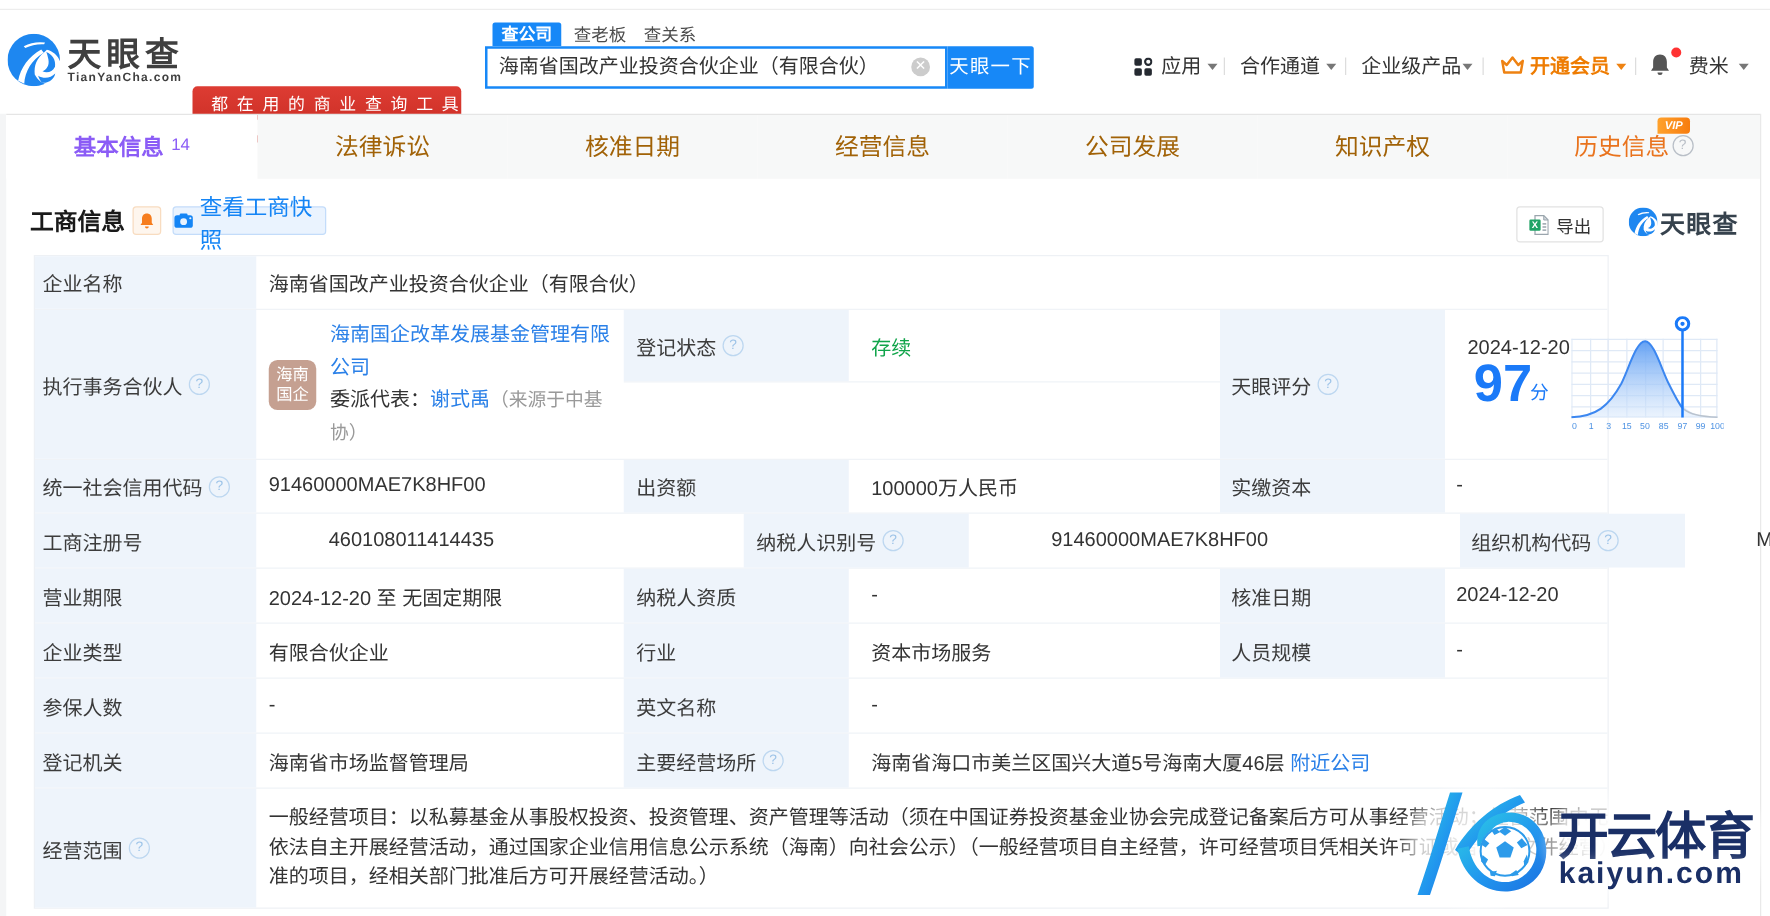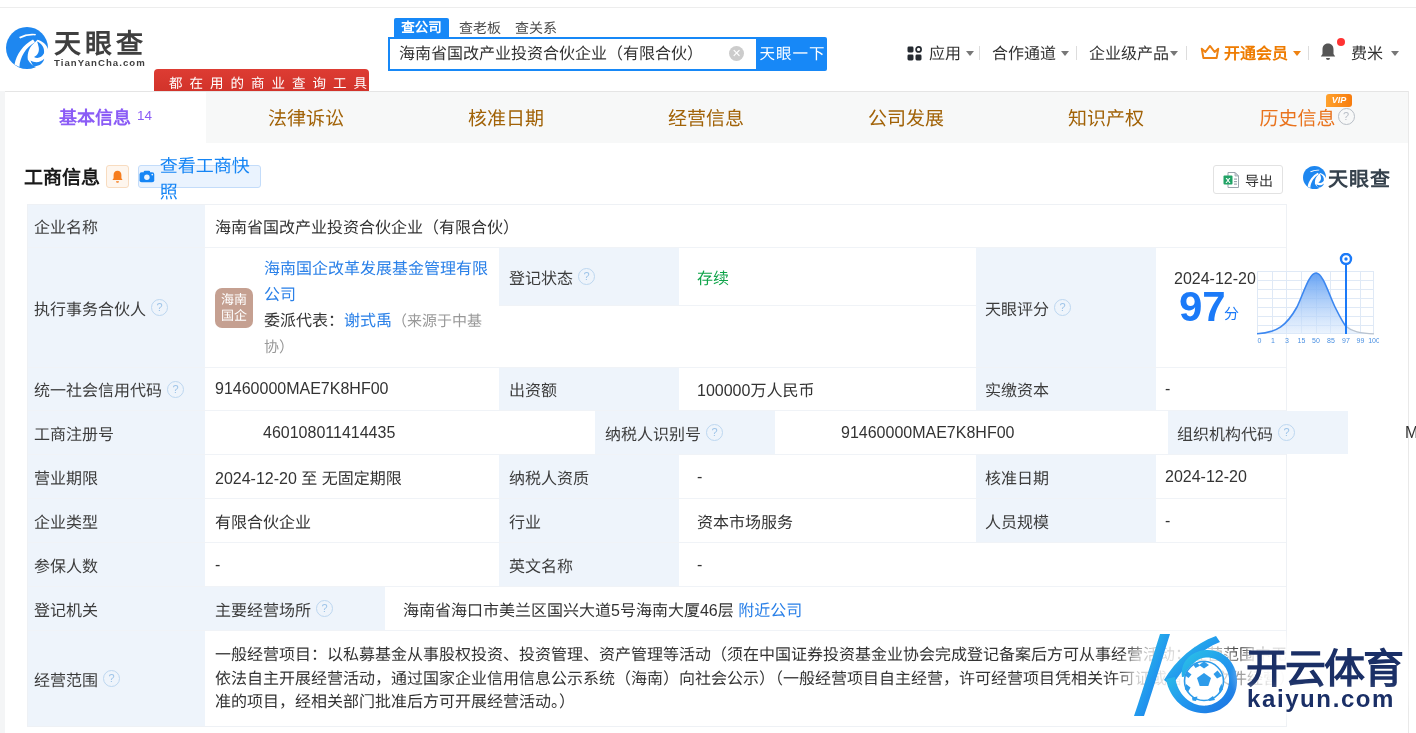--- a/index.html
+++ b/index.html
@@ -295,20 +295,21 @@
   <div class="c v3">-</div>
 </div>
 <div class="row" style="height:44px;">
   <div class="c l l1">参保人数</div>
   <div class="c v1">-</div>
   <div class="c l l2">英文名称</div>
   <div class="c v2" style="width:774px;">-</div>
 </div>
 <div class="row" style="height:44px;">
   <div class="c l l1">登记机关</div>
+  <div class="c v1">海南省市场监督管理局</div>
   <div class="c l l2">主要经营场所<span class="qi">?</span></div>
   <div class="c v2" style="width:774px;">海南省海口市美兰区国兴大道5号海南大厦46层&nbsp;<a class="lk">附近公司</a></div>
 </div>
 <div class="row" style="height:95px;">
   <div class="c l l1" style="align-items:center;">经营范围<span class="qi">?</span></div>
   <div id="bizscope">
           <div>一般经营项目：以私募基金从事股权投资、投资管理、资产管理等活动（须在中国证券投资基金业协会完成登记备案后方可从事经营活动；经营范围中无需许可（审批）的项目，</div>
           <div>依法自主开展经营活动，通过国家企业信用信息公示系统（海南）向社会公示）（一般经营项目自主经营，许可经营项目凭相关许可证或者批准文件经营）（依法须经批</div>
           <div>准的项目，经相关部门批准后方可开展经营活动。）</div>
         </div>

